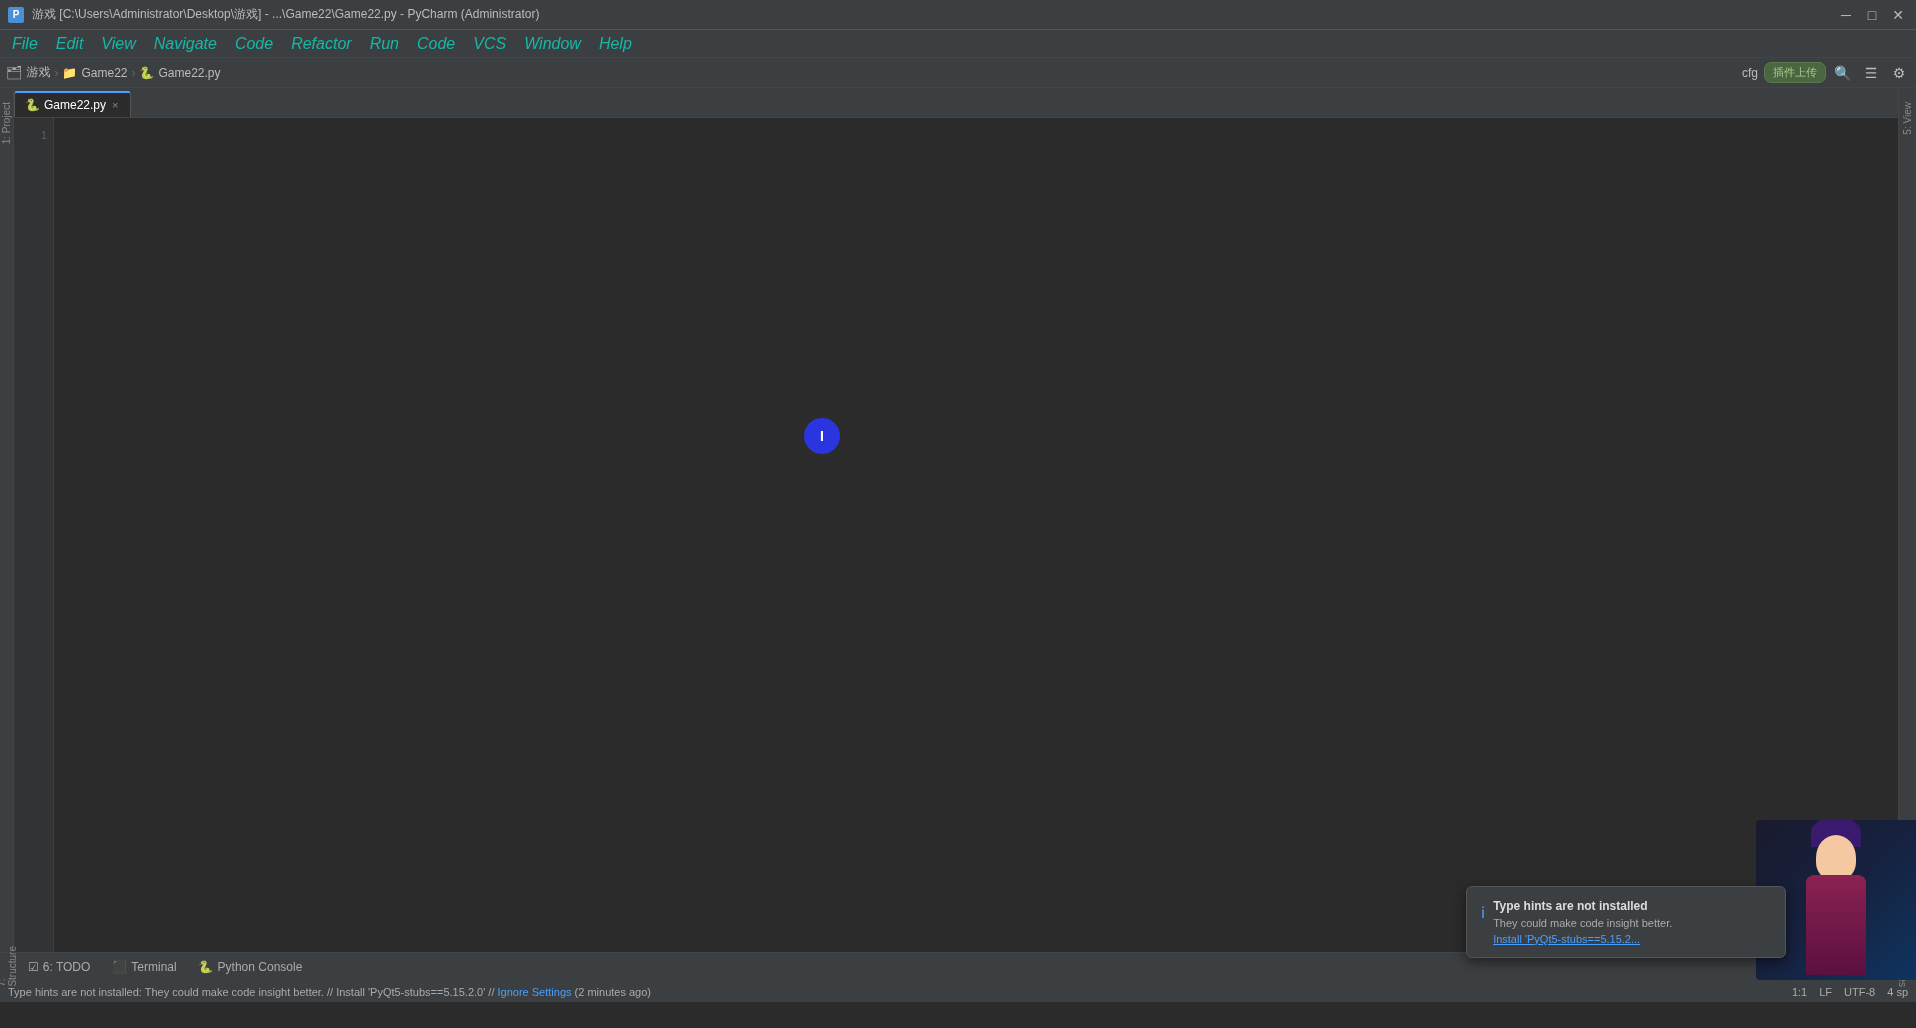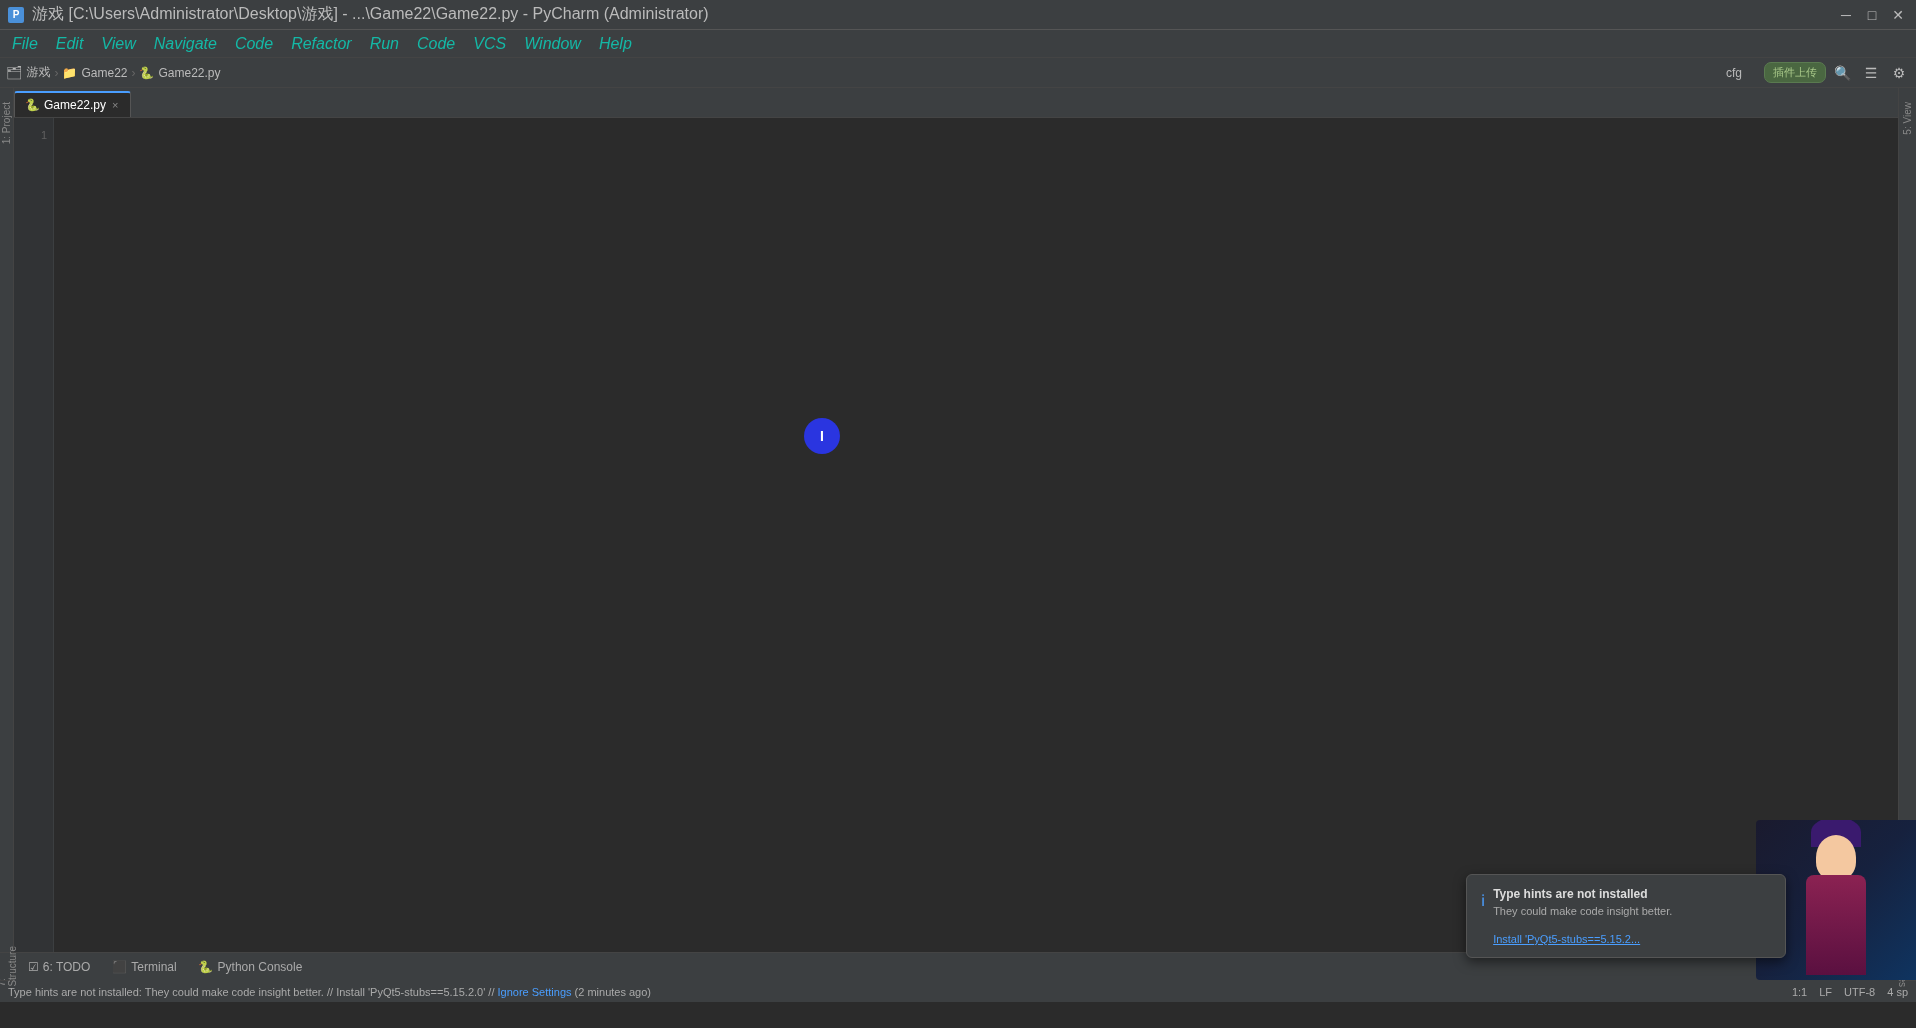--- a/index.html
+++ b/index.html
@@ -32,21 +32,21 @@
     }
     #app-icon {
       width: 16px;
       height: 16px;
       background: #4a90d9;
       border-radius: 2px;
       display: flex; align-items: center; justify-content: center;
       font-size: 10px; color: white; font-weight: bold;
     }
     #title-text {
-      font-size: 16px;
+      font-size: 12px;
       color: #bbb;
     }
     #title-bar-right {
       display: flex;
       align-items: center;
       gap: 6px;
     }
     .title-btn {
       width: 20px; height: 20px;
       border: none; background: transparent; color: #bbb;
@@ -259,21 +259,21 @@
       box-shadow: 0 4px 12px rgba(0,0,0,0.5);
     }
     #notification-icon {
       color: #4a9eff;
       font-size: 16px;
       margin-top: 2px;
       flex-shrink: 0;
     }
     #notification-text { flex: 1; }
     #notification-title { color: #ddd; font-size: 12px; font-weight: bold; margin-bottom: 4px; }
-    #notification-body { color: #aaa; font-size: 11px; margin-bottom: 16px; }
+    #notification-body { color: #aaa; font-size: 11px; margin-bottom: 4px; }
     #notification-link { color: #4a9eff; font-size: 11px; cursor: pointer; text-decoration: underline; }
 
     
     #anime-img {
       position: absolute;
       bottom: 48px; right: 0;
       width: 160px; height: 160px;
       background: linear-gradient(135deg, #1a1a2e, #16213e, #0f3460);
       border-radius: 4px 0 0 4px;
       overflow: hidden;
@@ -362,21 +362,21 @@
   </div>
   <span class="breadcrumb-sep"> › </span>
   <div class="breadcrumb-item">
     <span>🐍</span>
     <span>Game22.py</span>
   </div>
 
   <div class="toolbar-spacer"></div>
 
   <div class="toolbar-right">
-    <span style="color:#bbb; margin-right:16px;">cfg</span>
+    <span style="color:#bbb; margin-right:0;">cfg</span>
     <button class="toolbar-btn">插件上传</button>
     <button class="toolbar-icon-btn">🔍</button>
     <button class="toolbar-icon-btn">☰</button>
     <button class="toolbar-icon-btn">⚙</button>
   </div>
 </div>
 
 <div style="display:flex; height: calc(1028px - 30px - 28px - 30px - 28px - 22px - 26px); position:relative;">
 
   <div style="width:14px; background:#3c3f41; border-right:1px solid #444; display:flex; flex-direction:column; align-items:center; padding-top:8px;">

